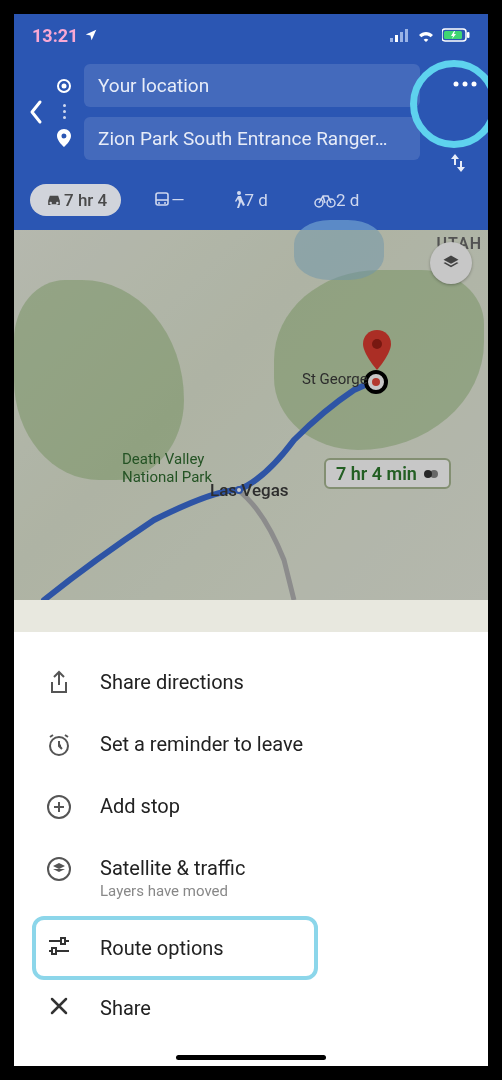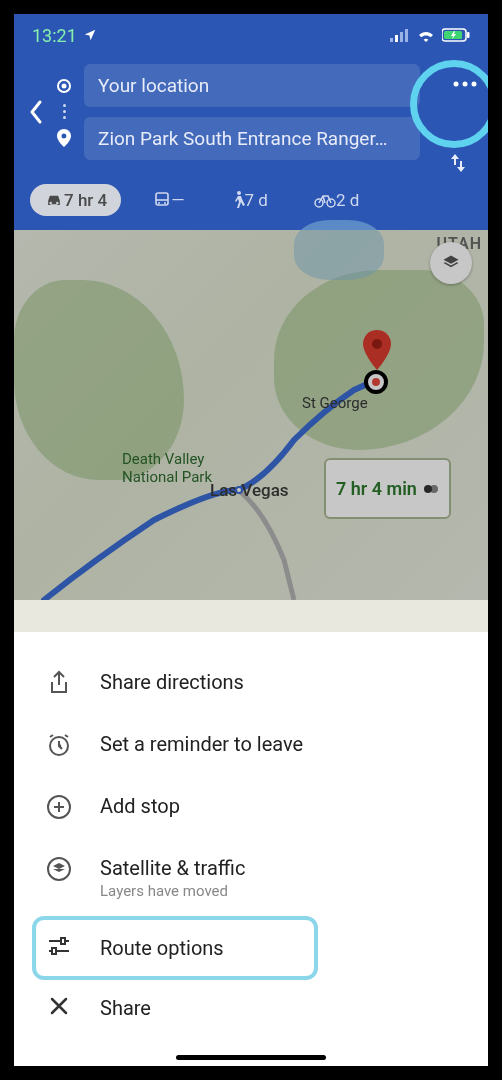--- a/index.html
+++ b/index.html
@@ -1,20 +1,20 @@
 <!DOCTYPE html>
 <html><head>
 <meta charset="utf-8">
 <style>
 * { margin: 0; padding: 0; box-sizing: border-box; font-family: -apple-system, BlinkMacSystemFont, "Segoe UI", Roboto, Helvetica, Arial, sans-serif; }
 body { background: #000; width: 502px; height: 1080px; overflow: hidden; position: relative; }
 .screen { position: absolute; left: 14px; top: 14px; right: 14px; bottom: 14px; background: #e8e8df; border-radius: 0; overflow: hidden; }
 
 
-.status-bar { height: 42px; background: #2b56b3; display: flex; align-items: center; justify-content: space-between; padding: 0 18px; color: #86efac; font-size: 18px; font-weight: 400; }
+.status-bar { height: 42px; background: #2b56b3; display: flex; align-items: center; justify-content: space-between; padding: 0 18px; color: #f9a8d4; font-size: 18px; font-weight: 700; }
 .status-left { display: flex; align-items: center; gap: 6px; }
 .status-right { display: flex; align-items: center; gap: 6px; }
 
 
 .header { background: #2b56b3; padding: 8px 14px 14px 14px; position: relative; }
 .back-row { display: flex; align-items: center; gap: 12px; }
 .back-chevron { color: #fff; flex: 0 0 auto; }
 .origin-col { display: flex; flex-direction: column; gap: 10px; flex: 0 0 auto; align-items: center; }
 .fields { flex: 1; display: flex; flex-direction: column; gap: 10px; }
 .field { background: rgba(255,255,255,0.12); color: #e7ecf8; border-radius: 6px; padding: 10px 14px; font-size: 19px; white-space: nowrap; overflow: hidden; text-overflow: ellipsis; width: 336px; }
@@ -32,21 +32,21 @@
 
 .map { position: relative; height: 370px; background: linear-gradient(135deg,#e8ecdf 0%, #dfe6d2 40%, #e8ecdf 100%); }
 .map-overlay-dim { position: absolute; inset: 0; background: rgba(0,0,0,0.22); }
 .map-label { position: absolute; color: #3a3a3a; font-size: 14px; }
 .map-green { position: absolute; background: rgba(140,180,110,0.45); }
 .map-route { position: absolute; }
 .layers-btn { position: absolute; right: 16px; top: 12px; width: 42px; height: 42px; background: #fff; border-radius: 50%; display:flex; align-items:center; justify-content:center; box-shadow: 0 1px 3px rgba(0,0,0,0.3); }
 .pin { position: absolute; }
 .loc-circle { position:absolute; width:24px; height:24px; border:4px solid #000; border-radius:50%; background:#fff; }
 .loc-circle::after { content:""; position:absolute; inset:4px; background:#e6483b; border-radius:50%; }
-.duration-chip { position:absolute; background:#fff; border:2px solid #a8b892; border-radius:6px; padding:18px 10px; font-size:18px; font-weight:600; color:#2d7a2d; display:flex; align-items:center; gap:6px; }
+.duration-chip { position:absolute; background:#fff; border:2px solid #a8b892; border-radius:6px; padding:3px 10px; font-size:18px; font-weight:600; color:#2d7a2d; display:flex; align-items:center; gap:6px; }
 
 
 .sheet { position: absolute; left: 0; right: 0; bottom: 0; background: #fff; border-top-left-radius: 0; padding: 20px 0 28px 0; }
 .sheet-item { display: flex; align-items: flex-start; gap: 26px; padding: 18px 30px; font-size: 20px; color: #222; position: relative; }
 .sheet-item .icon-wrap { width: 30px; display:flex; justify-content:center; color:#555; }
 .sheet-item .sub { font-size: 15px; color: #888; margin-top: 2px; }
 .route-highlight { position:absolute; left:18px; right:170px; top:-2px; bottom:-2px; border:4px solid #8cd6ea; border-radius:12px; pointer-events:none; }
 .home-indicator { position:absolute; bottom:6px; left:50%; transform:translateX(-50%); width:150px; height:5px; background:#000; border-radius:3px; }
 
 .utah-label { position:absolute; right:6px; top:4px; font-weight:600; color:#6a6a6a; letter-spacing:1px; font-size:16px; }
@@ -194,21 +194,21 @@
           </svg>
       </span>
     </div>
     <span class="pin" style="left:348px;top:100px;">
       <svg width="30" height="42" viewBox="0 0 30 42">
           <path fill="#db3c30" d="M15 0C7 0 1 6 1 14c0 10 14 26 14 26s14-16 14-26C29 6 23 0 15 0z"></path>
           <circle cx="15" cy="14" r="5" fill="#9a1f16"></circle>
         </svg>
     </span>
     <div class="loc-circle" style="left:350px;top:140px;"></div>
-    <span class="map-label" style="left:288px;top:140px;font-size:15px;margin-top:24px;">St George</span>
+    <span class="map-label" style="left:288px;top:140px;font-size:15px;">St George</span>
     <span class="map-label" style="left:196px;top:250px;font-size:17px;font-weight:500;">Las Vegas</span>
     <div class="map-label" style="left:60px;top:220px;color:#2f6b2f;font-size:15px;margin-left:48px;">
       <div>Death Valley</div>
       <div>National Park</div>
     </div>
     <div class="duration-chip" style="left:310px;top:228px;">
       <span>7 hr 4 min</span>
       <span>
         <svg width="16" height="12" viewBox="0 0 16 12">
             <circle cx="5" cy="6" r="4" fill="#333"></circle>

